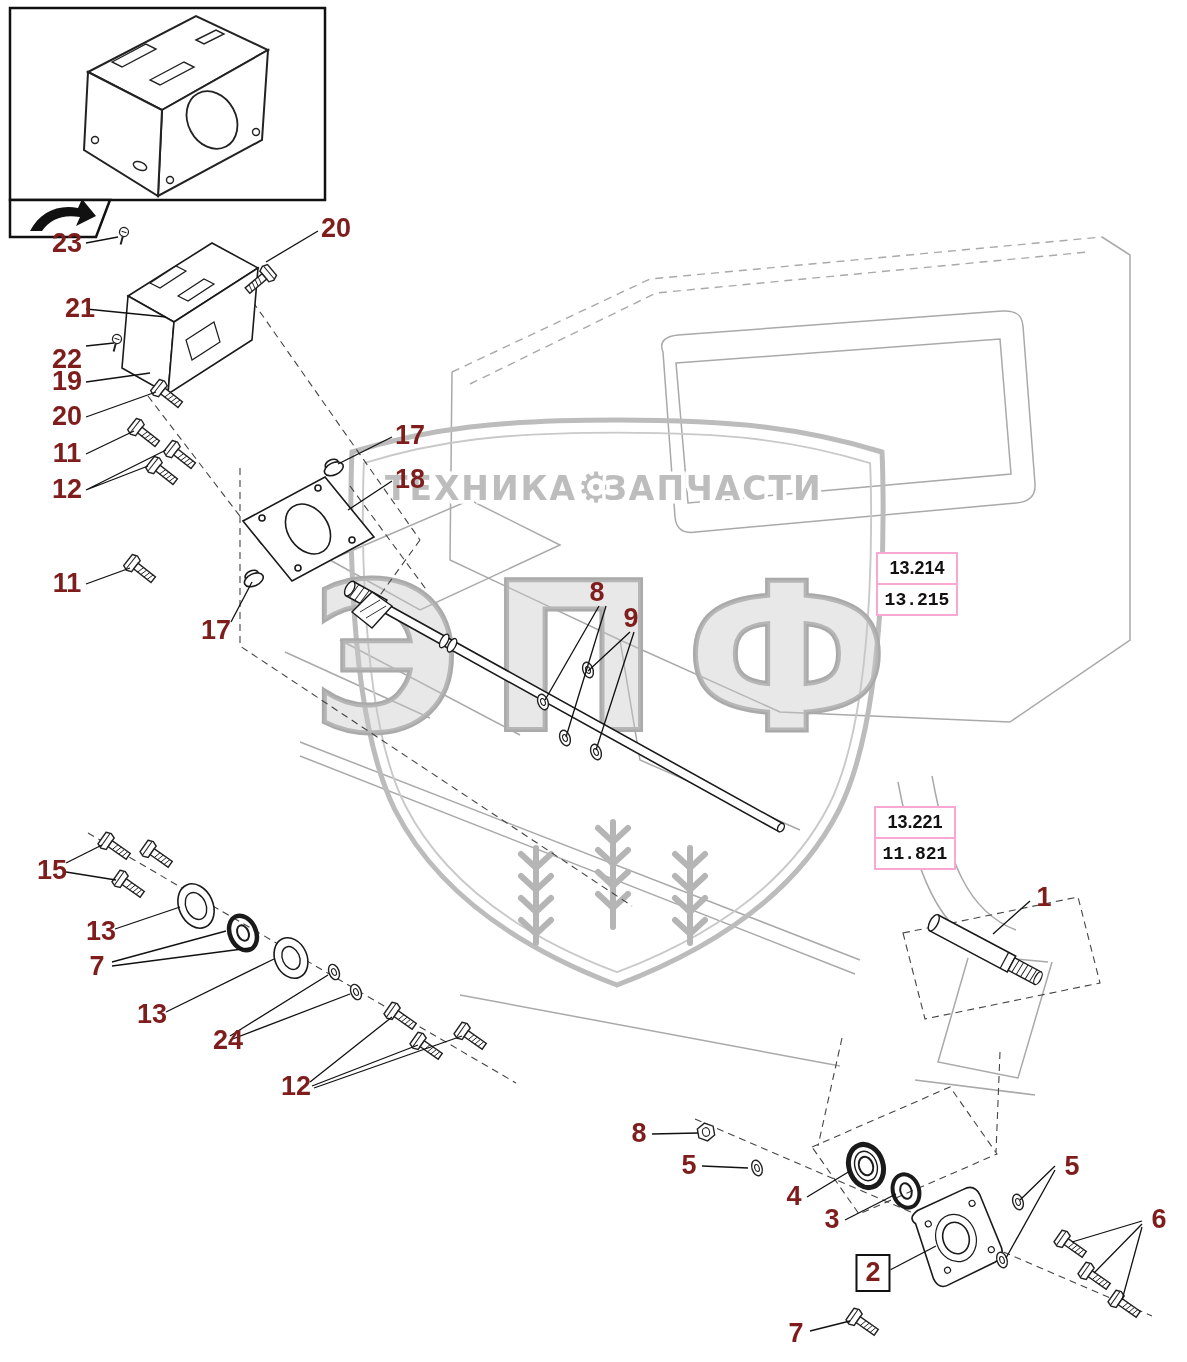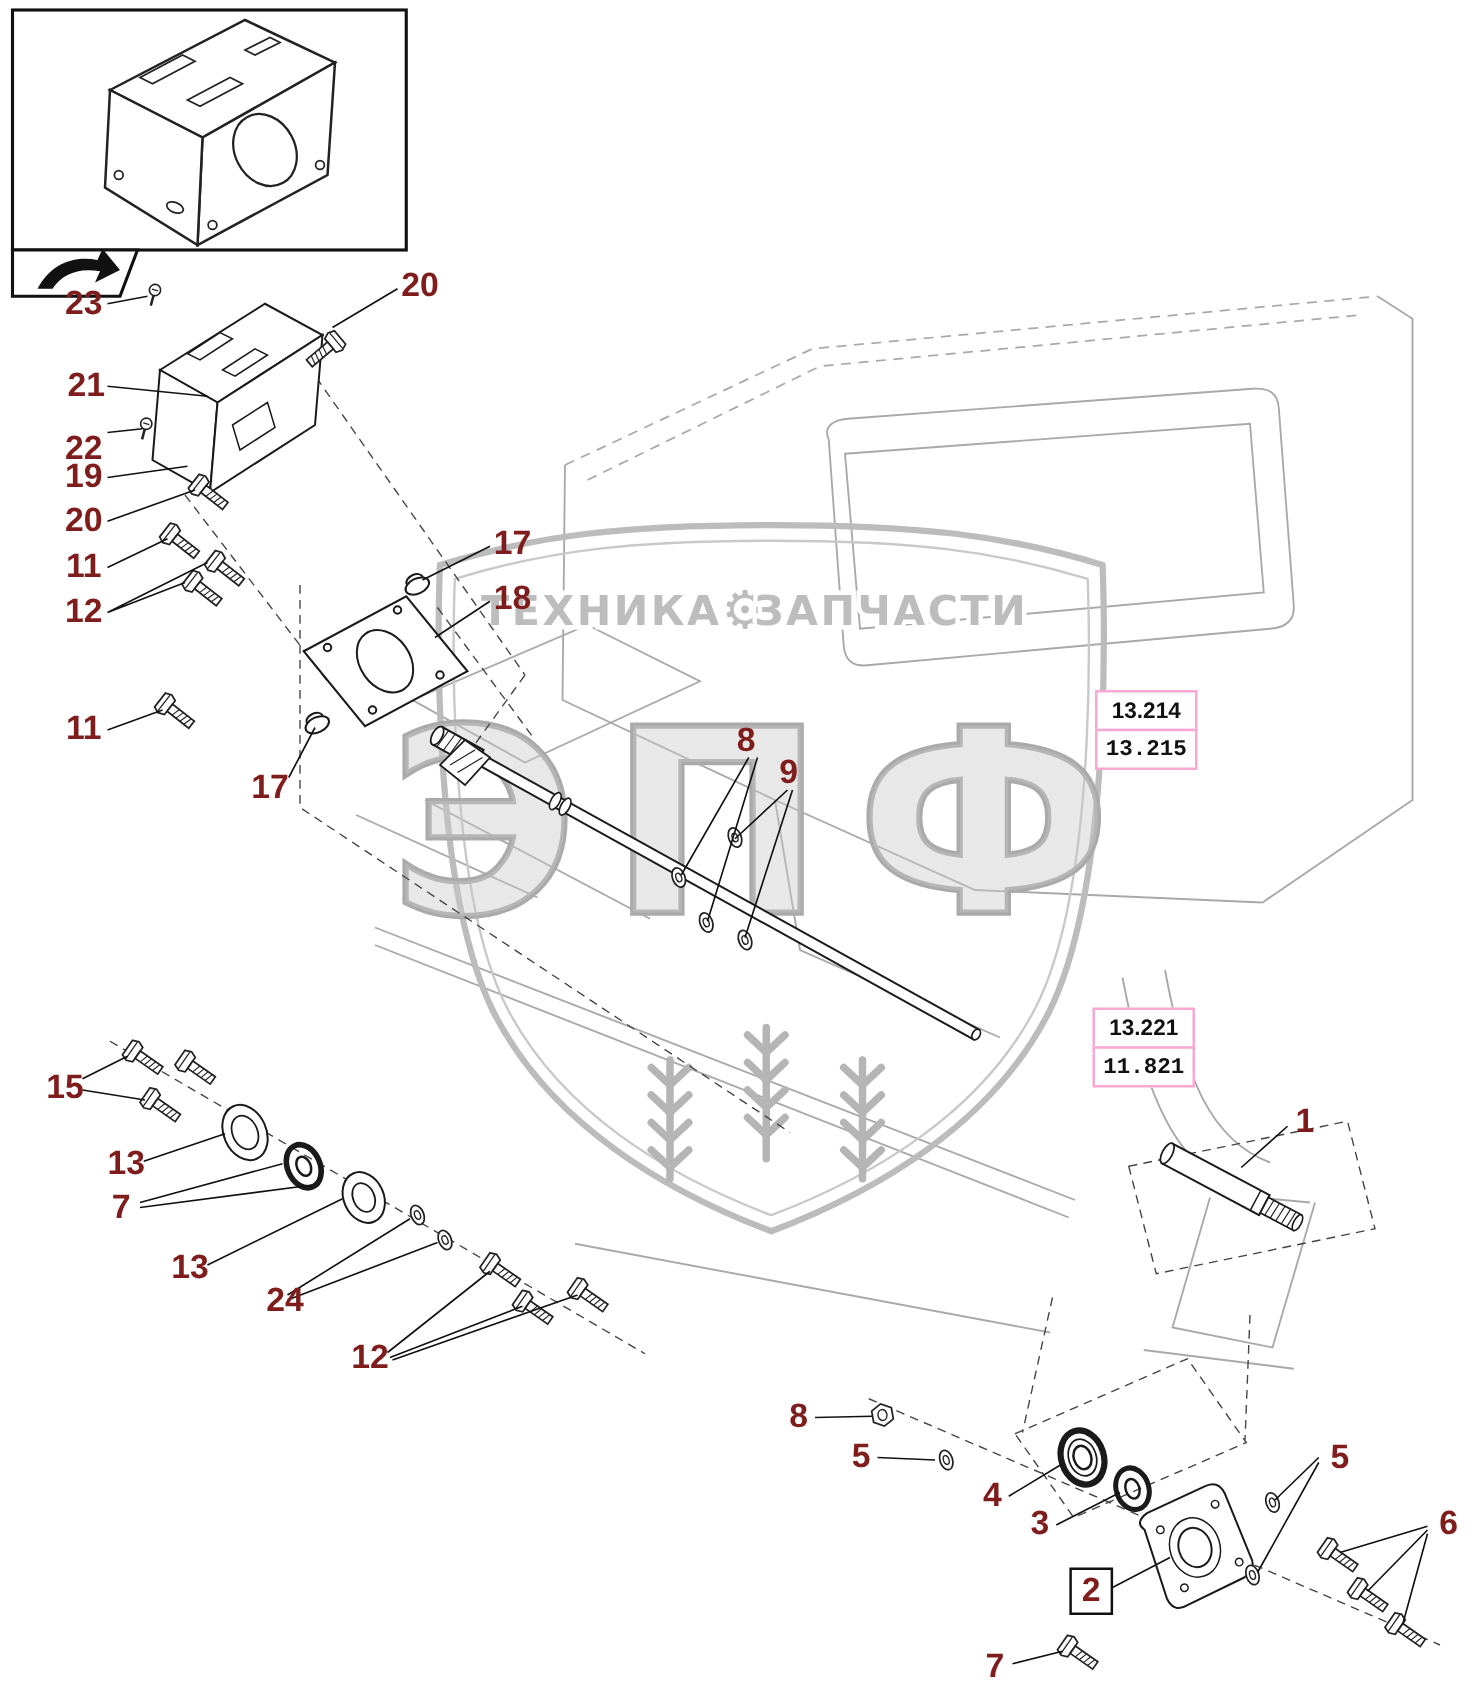--- a/index.html
+++ b/index.html
@@ -286,21 +286,21 @@
         <circle cx="95" cy="140" r="3.5" stroke-width="1.4"></circle>
         <ellipse transform="rotate(22 140 166)" cx="140" cy="166" rx="7" ry="4" stroke-width="1.4"></ellipse>
       </g>
       <polygon points="10,200 110,200 96,237 10,237" fill="#fff" stroke="#111" stroke-width="2.5"></polygon>
       <path d="M30,231 C40,212 58,204 78,208 L82,199 L96,216 L76,226 L80,217 C63,214 50,219 42,231 Z" fill="#111"></path>
     </g>
   </svg>
 
   <div class="callout" style="left:67px;top:243px">23</div>
   <div class="callout" style="left:336px;top:228px">20</div>
-  <div class="callout" style="left:69px;top:308px">21</div>
+  <div class="callout" style="left:80px;top:308px">21</div>
   <div class="callout" style="left:67px;top:359px">22</div>
   <div class="callout" style="left:67px;top:381px">19</div>
   <div class="callout" style="left:67px;top:416px">20</div>
   <div class="callout" style="left:67px;top:453px">11</div>
   <div class="callout" style="left:67px;top:489px">12</div>
   <div class="callout" style="left:410px;top:435px">17</div>
   <div class="callout" style="left:410px;top:479px">18</div>
   <div class="callout" style="left:67px;top:583px">11</div>
   <div class="callout" style="left:216px;top:630px">17</div>
   <div class="callout" style="left:597px;top:592px">8</div>

